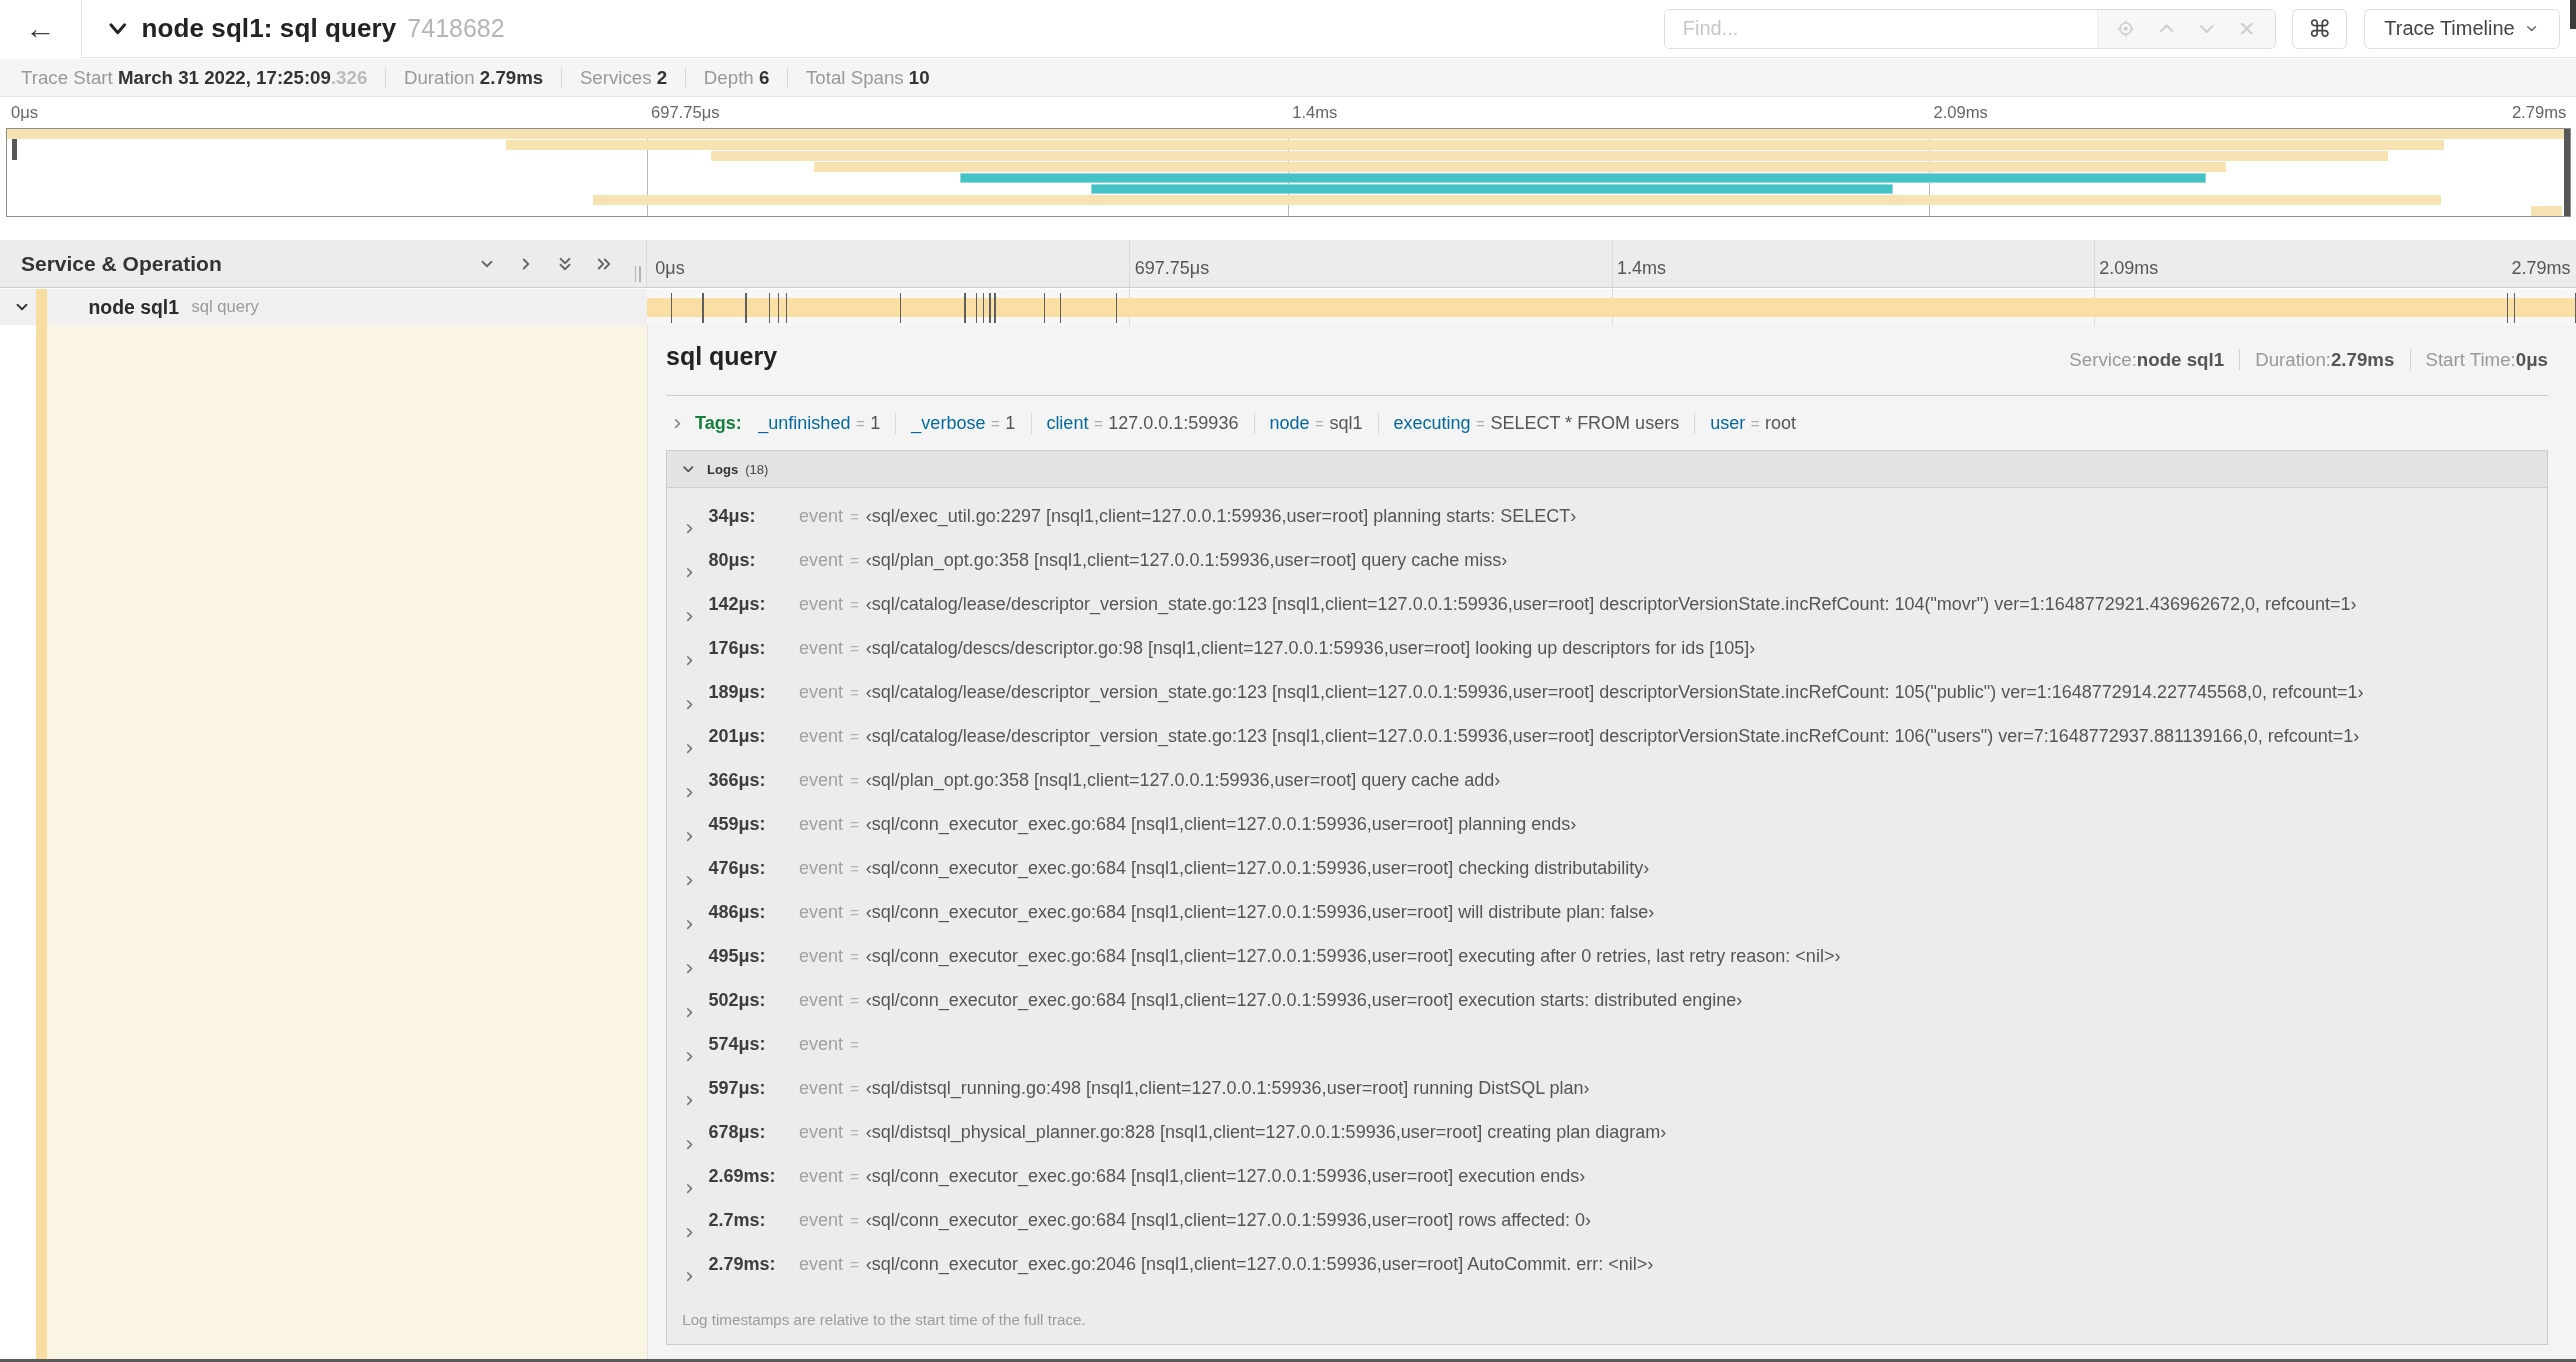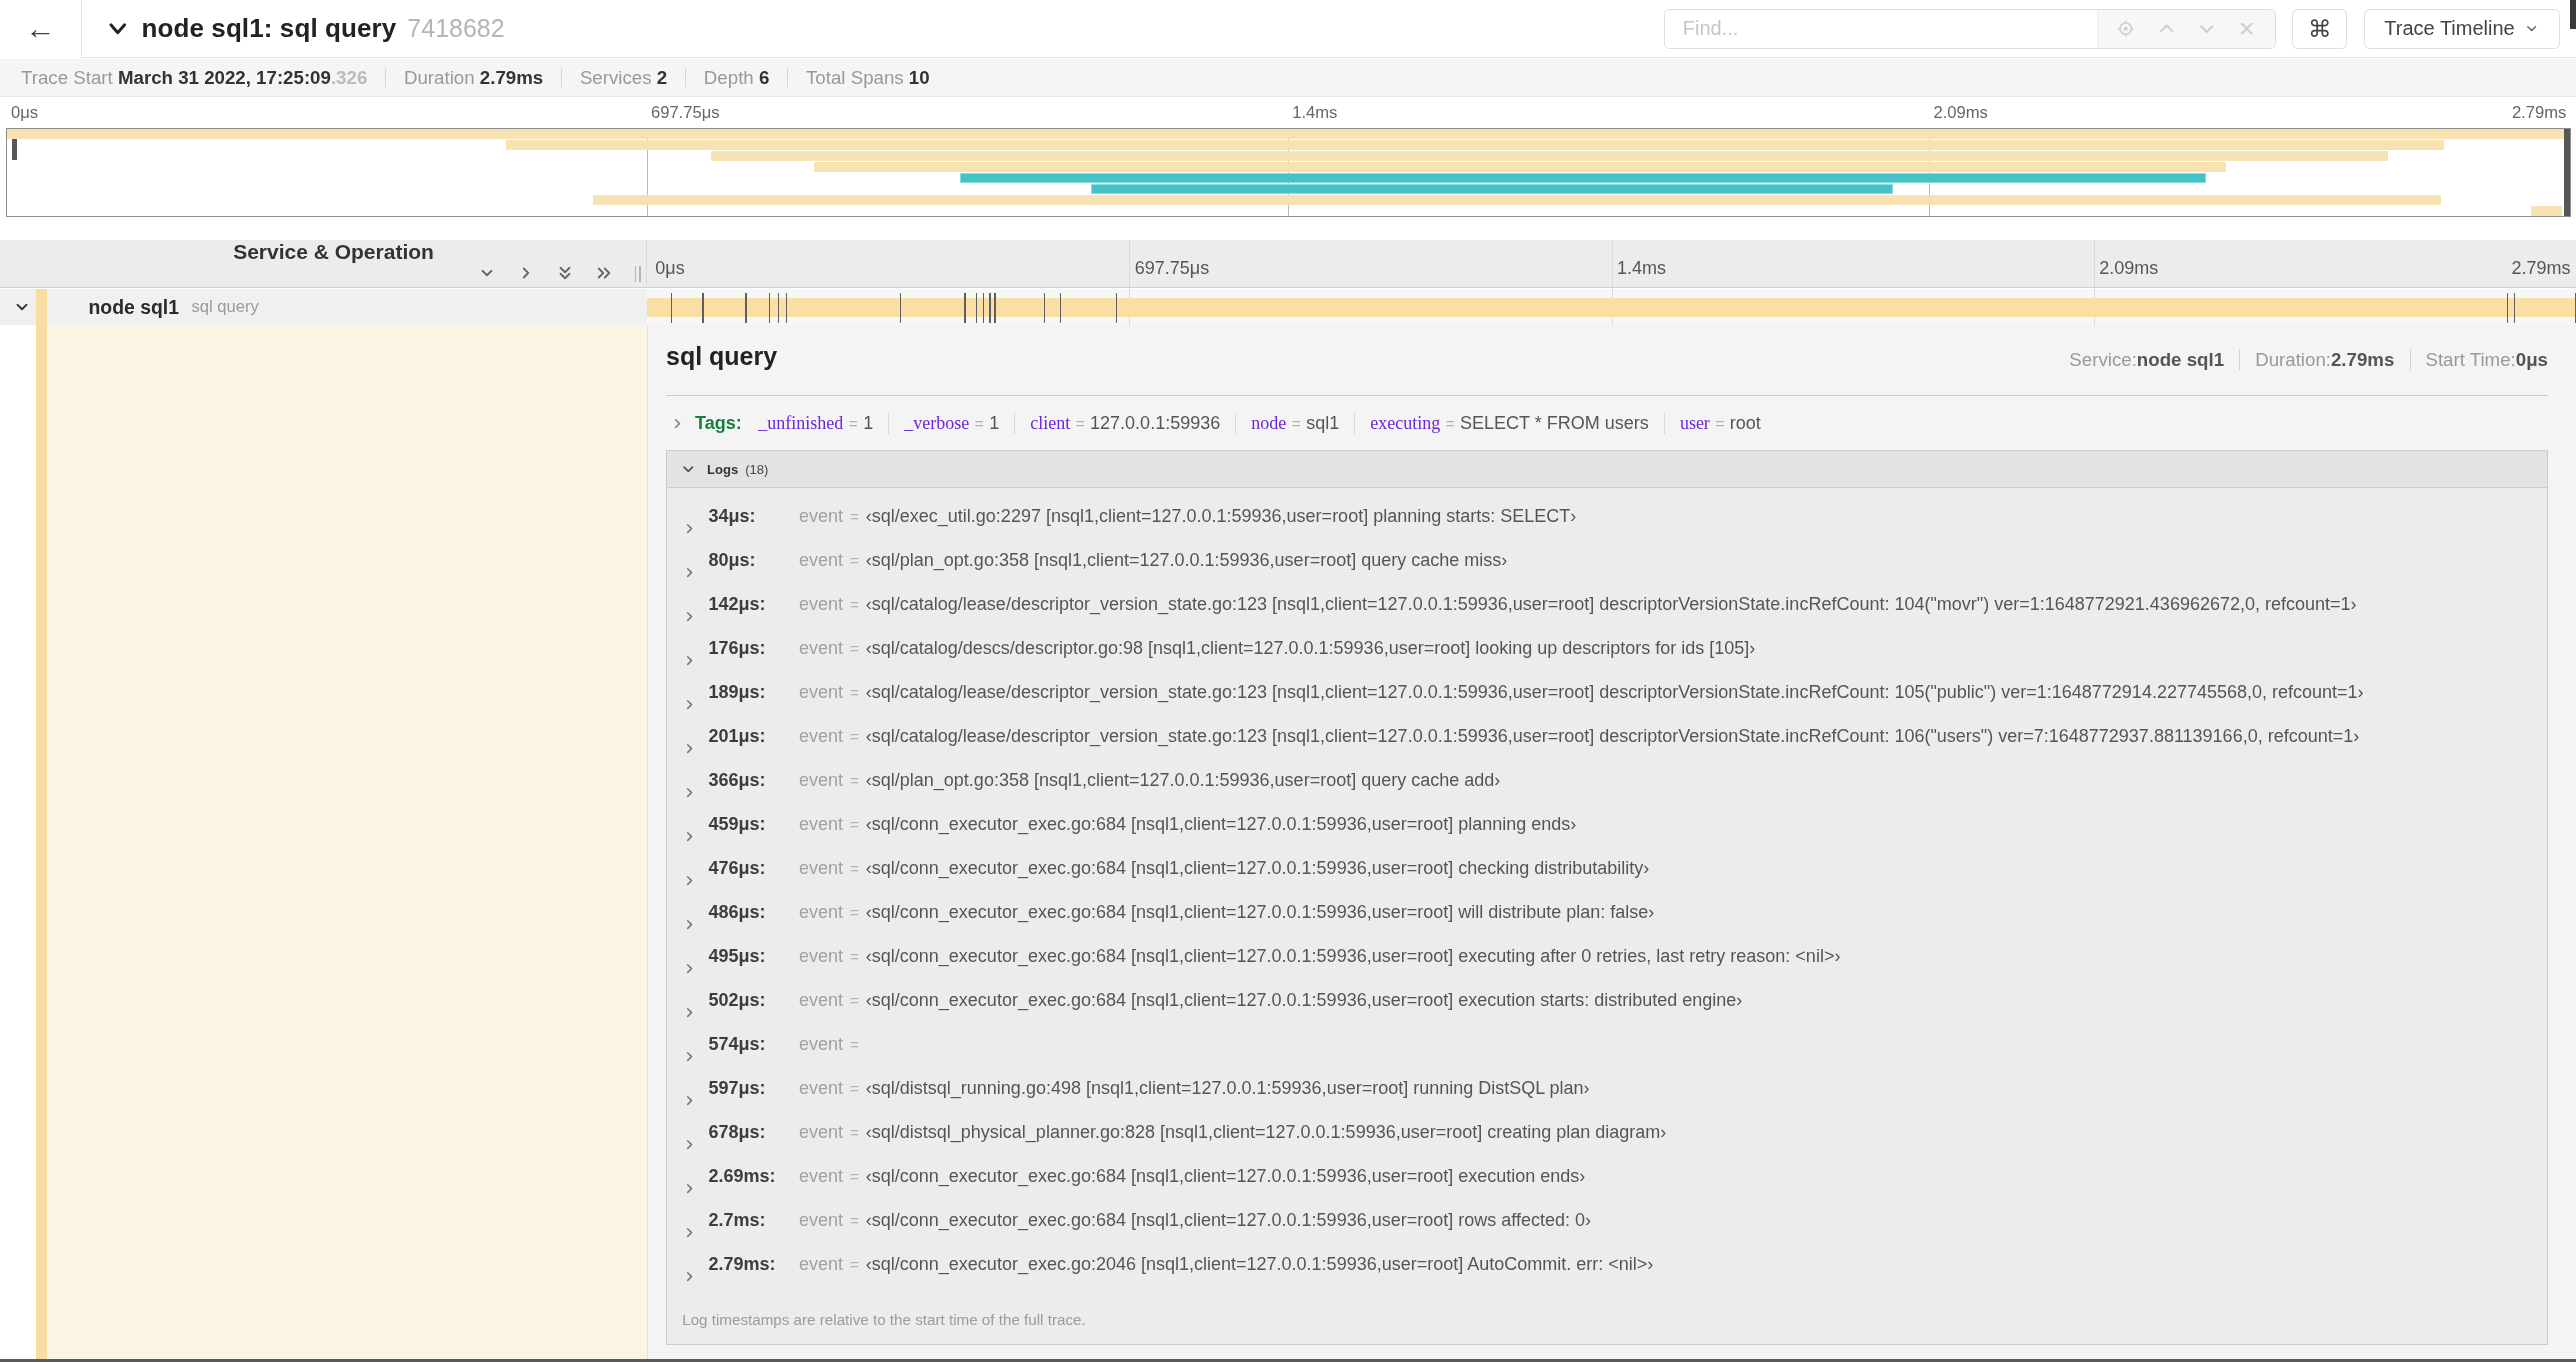--- a/index.html
+++ b/index.html
@@ -37,21 +37,21 @@
   .mm-canvas { position:absolute; top:30.5px; left:5.5px; right:5.5px; height:89px; background:#fff; border:0.7px solid #8c8c8c; }
   .mm-grid { position:absolute; top:0; bottom:0; width:0.7px; background:#b9b9b9; }
   .mm-span { position:absolute; height:10.4px; }
   .mm-span.orange { background:#f7e2b1; }
   .mm-span.teal { background:#44c2c6; box-shadow:0 0 0 0.7px #a7e4e4 inset; }
   .mm-handle-left { position:absolute; left:5.5px; top:1.4px; width:4.8px; height:30.5px; background:#575757; }
   .mm-handle-right { position:absolute; right:0; top:0; width:5.5px; height:100%; background:#575757; }
 
   
   .grid-head { position:absolute; top:240px; left:0; right:0; height:48px; background:#ececec; border-bottom:0.7px solid #cfcfcf; display:flex; }
-  .gh-left { position:relative; width:647px; height:100%; display:flex; align-items:center; padding-left:21px; border-right:0.7px solid #d9d9d9;flex-direction:column; }
+  .gh-left { position:relative; width:647px; height:100%; display:flex; align-items:center; padding-left:21px; border-right:0.7px solid #d9d9d9; }
   .gh-title { font-size:21px; font-weight:bold; color:#333; }
   .gh-icons { margin-left:auto; display:flex; align-items:center; gap:21px; padding-right:33px; color:#666; }
   .gh-grip { position:absolute; right:5.5px; bottom:5.5px; display:flex; gap:2.8px; }
   .gh-grip i { display:block; width:1.4px; height:15.2px; background:#b5b5b5; }
   .gh-timeline { position:relative; flex:1; height:100%; }
   .ruler-label { position:absolute; bottom:8.3px; font-size:18px; color:#555; white-space:nowrap; }
   .v-col { position:absolute; top:0; bottom:0; width:0.7px; background:#d9d9d9; }
 
   
   .span-row { position:absolute; top:289px; left:0; right:0; height:37px; display:flex; }
@@ -76,21 +76,21 @@
   .detail-meta { position:absolute; right:0; top:7px; font-size:18.7px; color:#999; display:flex; align-items:center; }
   .meta-label { color:#999; }
   .meta-value { color:#555; font-weight:bold; white-space:pre; }
   .meta-sep { width:0.7px; height:21px; background:#d2d2d2; margin:0 15.2px; }
   .detail-divider { border-bottom:0.7px solid #ccc; margin-top:9.7px; }
 
   .tags-row { display:flex; align-items:center; margin-top:16.6px; font-size:18px; padding-left:4.2px; }
   .tags-chevron { color:#888; display:flex; margin-right:9.7px; }
   .tags-title { font-weight:bold; color:#15803d; margin-right:16.6px; }
   .tag-item { display:inline-flex; align-items:baseline; white-space:pre; }
-  .tag-key { color:#6d28d9;font-family:Liberation Serif, serif; }
+  .tag-key { color:#0369a1; }
   .tag-eq { color:#b0b0b0; font-size:15.2px; padding:0 5.5px; }
   .tag-value { color:#555; }
   .tag-sep { width:0.7px; height:21px; background:#d8d8d8; margin:0 15.2px; align-self:center; }
 
   .logs-box { margin-top:16.6px; border:0.7px solid #ccc; background:#ececec; }
   .logs-head { height:37px; background:#e3e3e3; border-bottom:0.7px solid #ccc; display:flex; align-items:center; padding-left:12.5px; font-size:13px; }
   .logs-head-chevron { color:#555; display:flex; margin-right:11px; }
   .logs-title { font-weight:bold; color:#333; margin-right:7px; }
   .logs-count { color:#444; }
   .logs-body { padding:18px 0 5.5px 0; }

